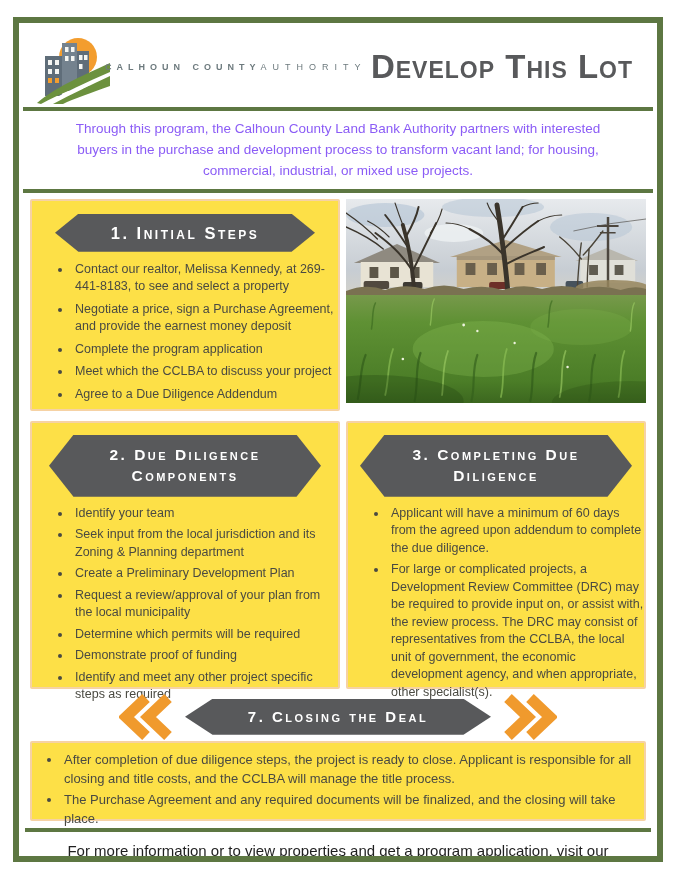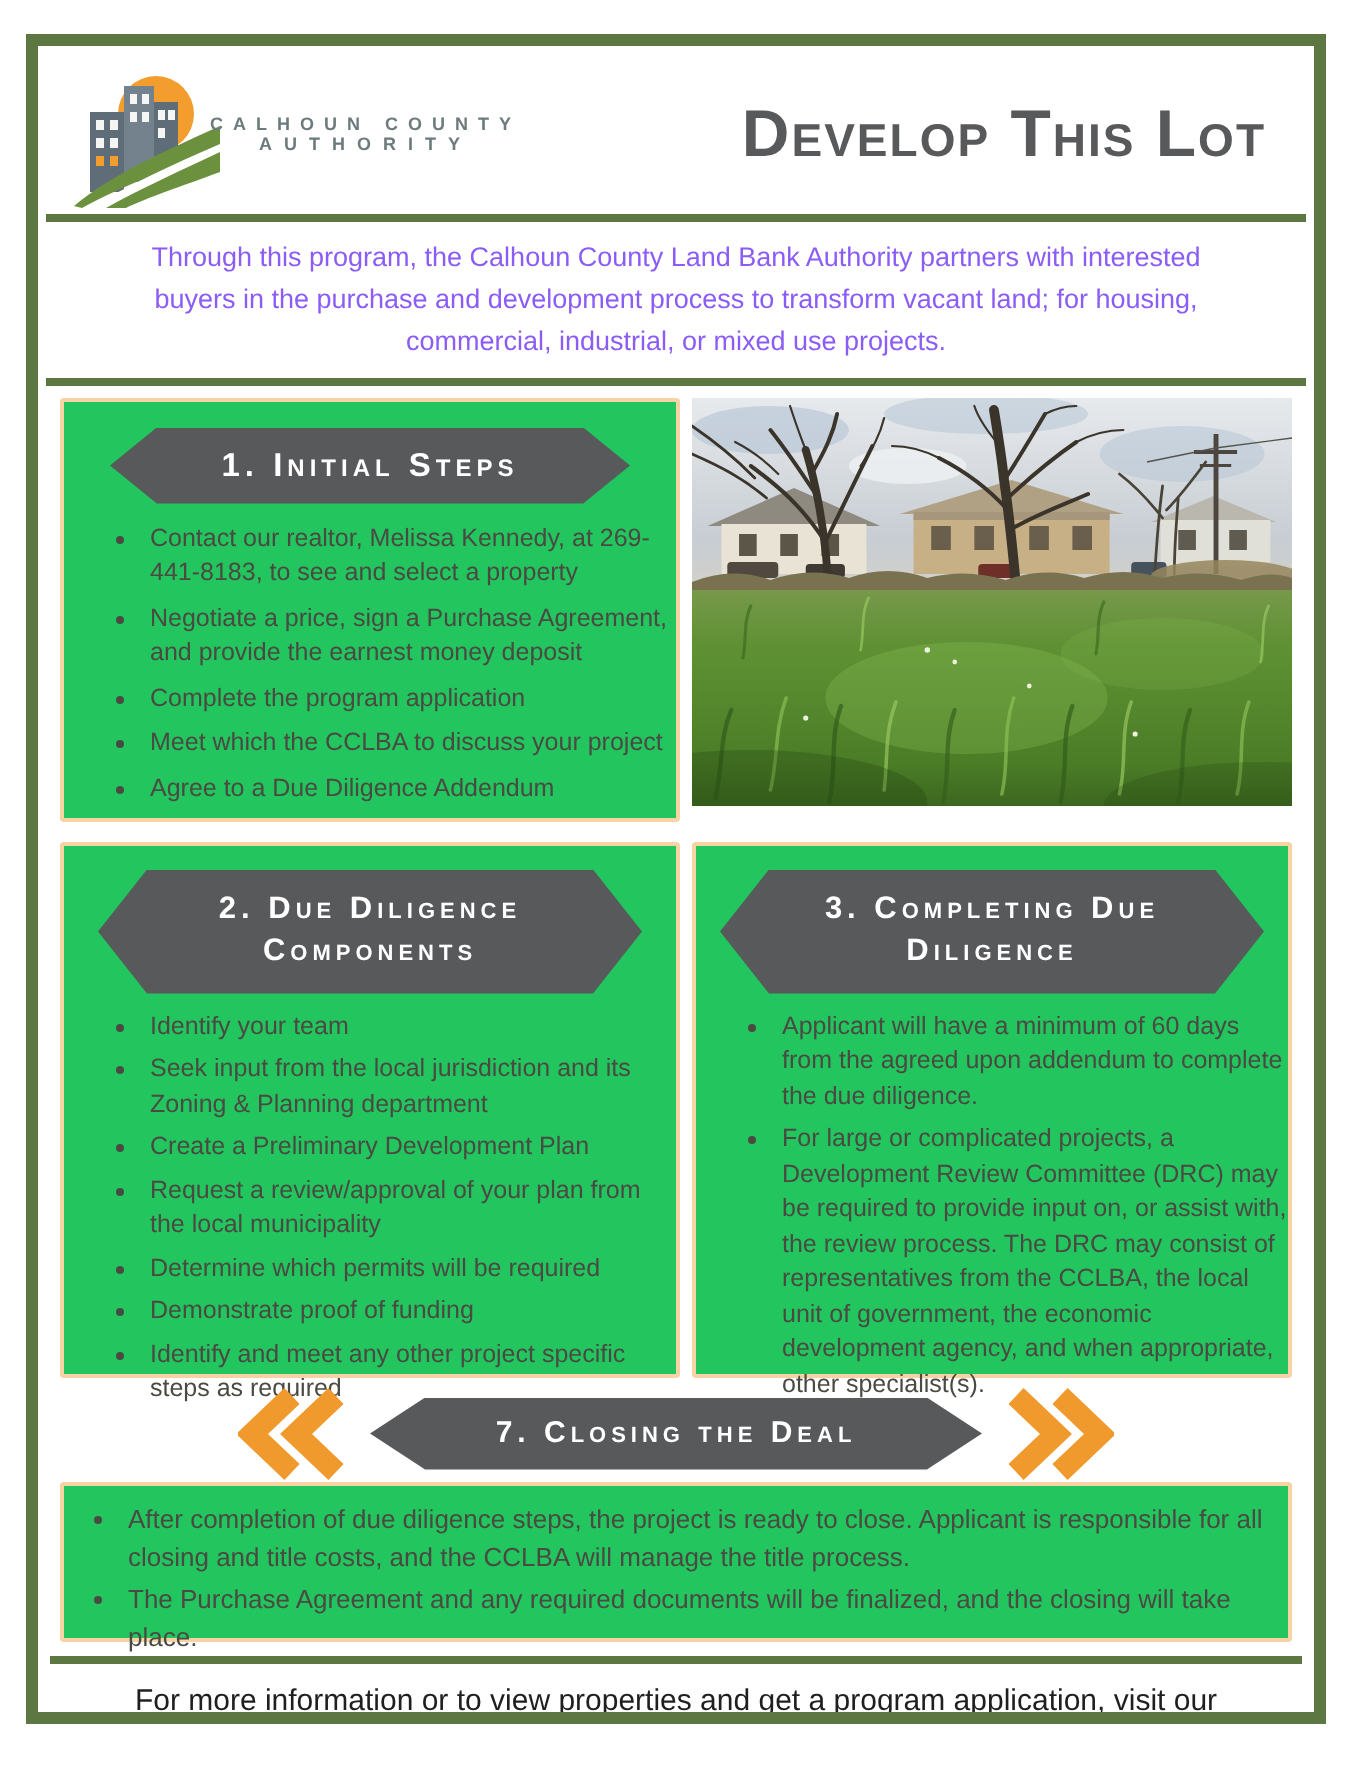--- a/index.html
+++ b/index.html
@@ -7,42 +7,42 @@
     width:682px; height:883px; background:#ffffff; position:relative;
     font-family:"Liberation Sans", sans-serif; -webkit-font-smoothing:antialiased;
   }
   .frame {
     position:absolute; left:13px; top:17px; width:650px; height:845px;
     border:6px solid #5d7742; box-sizing:border-box; background:#fff; overflow:hidden;
   }
   
   .header { height:84px; display:flex; align-items:center; padding:4px 20px 0 16px; box-sizing:border-box; }
   .logo { display:flex; align-items:center; }
-  .logo-text { margin-left:-6px; display:flex; flex-direction:column; align-items:center; }
+  .logo-text { margin-left:-6px; display:flex; flex-direction:row; align-items:center; }
   .brand-top { font-size:9px; letter-spacing:5px; color:#6d7a7e; font-weight:bold; }
   .brand-name { font-size:35px; font-weight:bold; color:#f09a2d; letter-spacing:-2px; line-height:1.0; }
-  .brand-bottom { font-size:9px; letter-spacing:6px; color:#6d7a7e; font-weight:bold; }
+  .brand-bottom { font-size:9px; letter-spacing:6px; color:#6d7a7e; font-weight:normal; }
   .page-title {
     margin-left:auto; font-size:33px; font-weight:bold; color:#58595b;
     font-variant:small-caps; letter-spacing:1px; white-space:nowrap; padding-right:4px;
   }
   
   .divider { border:none; border-top:4px solid #5d7742; margin:0 4px; }
   .divider.footer-line { margin:0 6px; }
   
   .intro {
     padding:8px 38px 7px; text-align:center; font-size:13.5px; line-height:1.55;
     color:#8b5cf6; box-sizing:border-box;
   }
   
   .content { padding:6px 11px 0 11px; }
   .row { display:flex; gap:6px; }
   .row2 { margin-top:10px; }
   .panel {
-    background:#22c55e; border:2px solid #f6d2a4; box-sizing:border-box; border-radius:2px;
+    background:#fde047; border:2px solid #f6d2a4; box-sizing:border-box; border-radius:2px;
   }
   .panel.left { width:310px; flex:none; }
   .panel.right, .photo-wrap { flex:1; min-width:0; }
   .p1 { height:212px; }
   .p23 { height:268px; }
   .photo-wrap { height:204px; }
   .photo-wrap svg { display:block; width:100%; height:100%; }
   .closing-panel { margin-top:2px; height:80px; padding:8px 10px 0 6px; }
   
   .hex {

